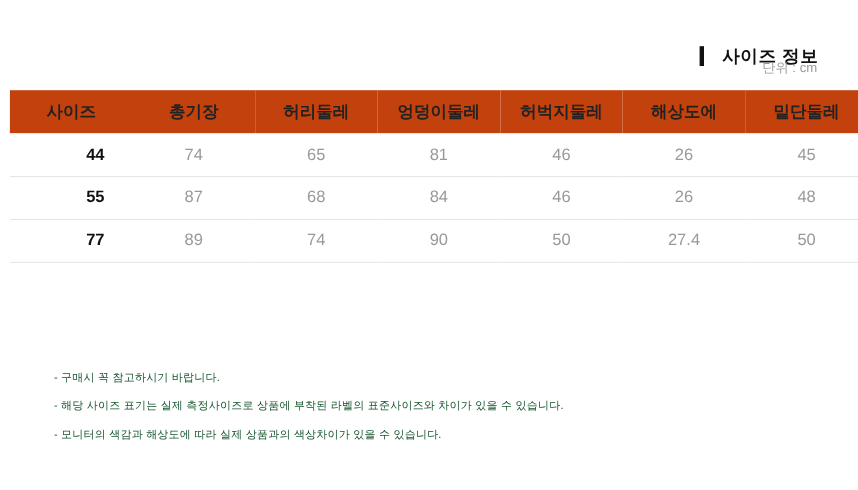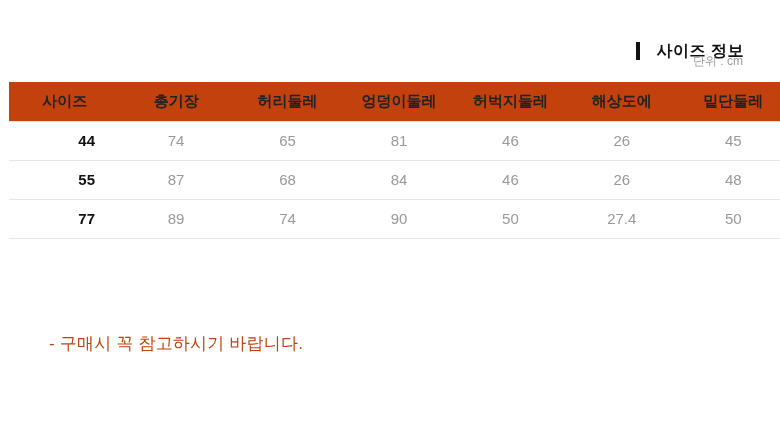--- a/index.html
+++ b/index.html
@@ -71,22 +71,22 @@
     font-weight: bold;
     padding-left: 44px;
   }
 
   
   .notes {
     position: absolute;
     top: 320px; left: 37px; right: 20px;
   }
   .note-line {
-    font-size: 17px;
-    color: #c2410c;
+    font-size: 10px;
+    color: #14532d;
     line-height: 23px;
     letter-spacing: 0.2px;
   }
 </style>
 </head>
 <body>
 
 <div class="size-section">
 
   <div class="title-row">
@@ -133,15 +133,17 @@
         <td>90</td>
         <td>50</td>
         <td>27.4</td>
         <td>50</td>
       </tr>
     </tbody>
   </table>
 
   <div class="notes">
     <div class="note-line">- 구매시 꼭 참고하시기 바랍니다.</div>
+    <div class="note-line">- 해당 사이즈 표기는 실제 측정사이즈로 상품에 부착된 라벨의 표준사이즈와 차이가 있을 수 있습니다.</div>
+    <div class="note-line">- 모니터의 색감과 해상도에 따라 실제 상품과의 색상차이가 있을 수 있습니다.</div>
   </div>
 
 </div>
 
 </body></html>

